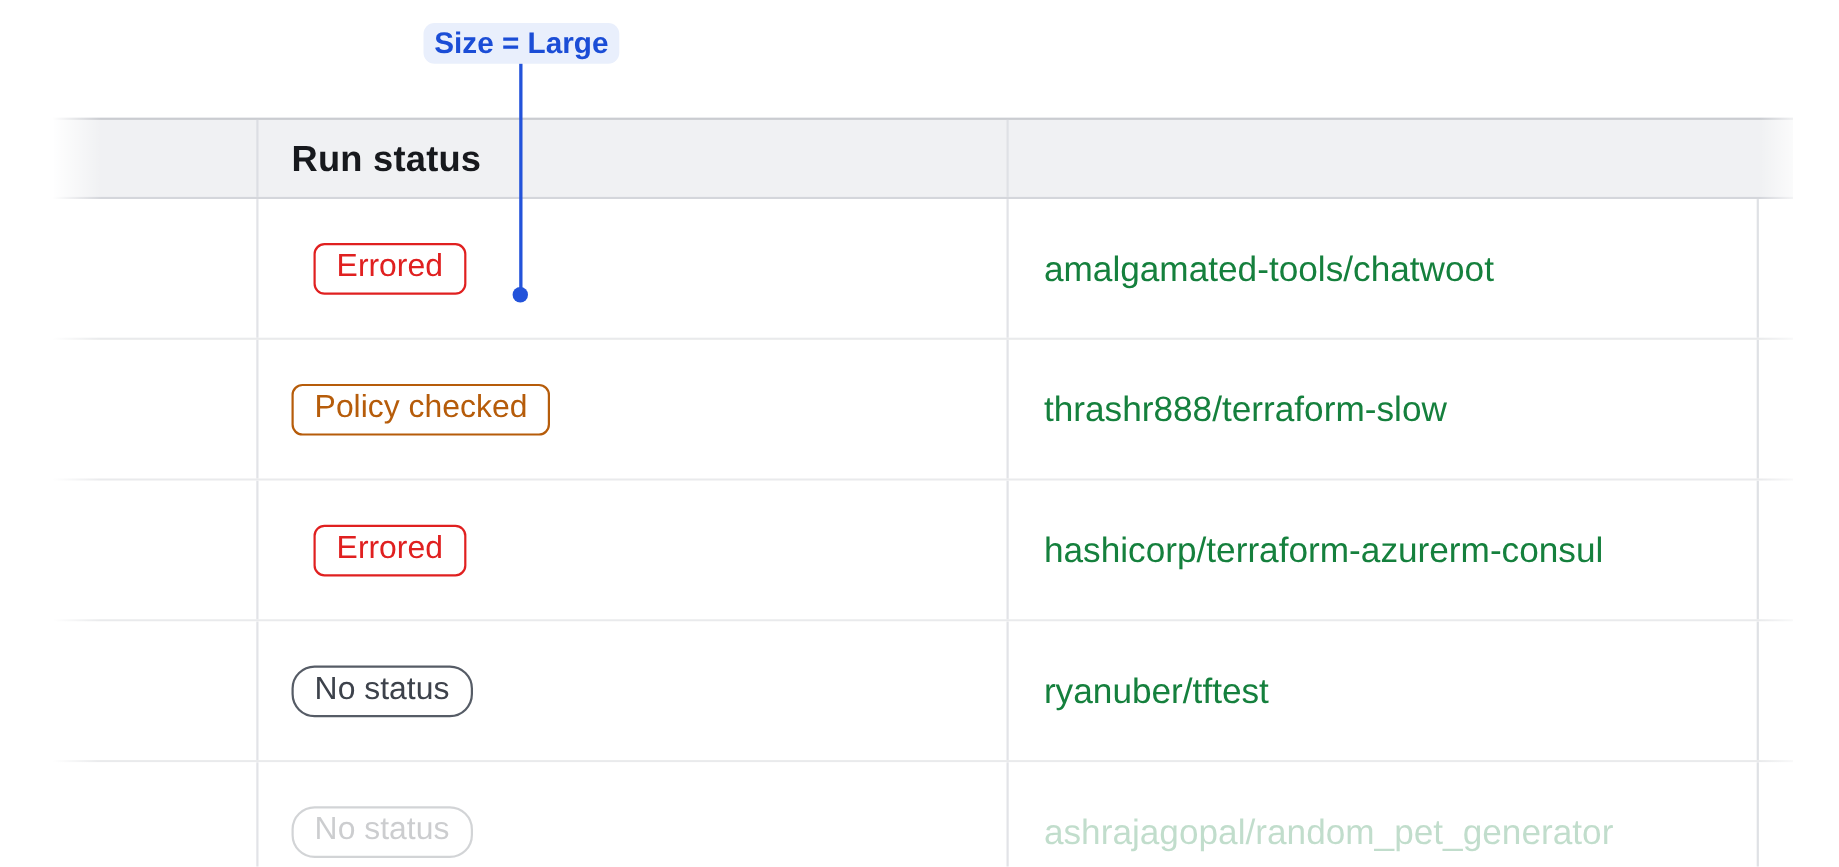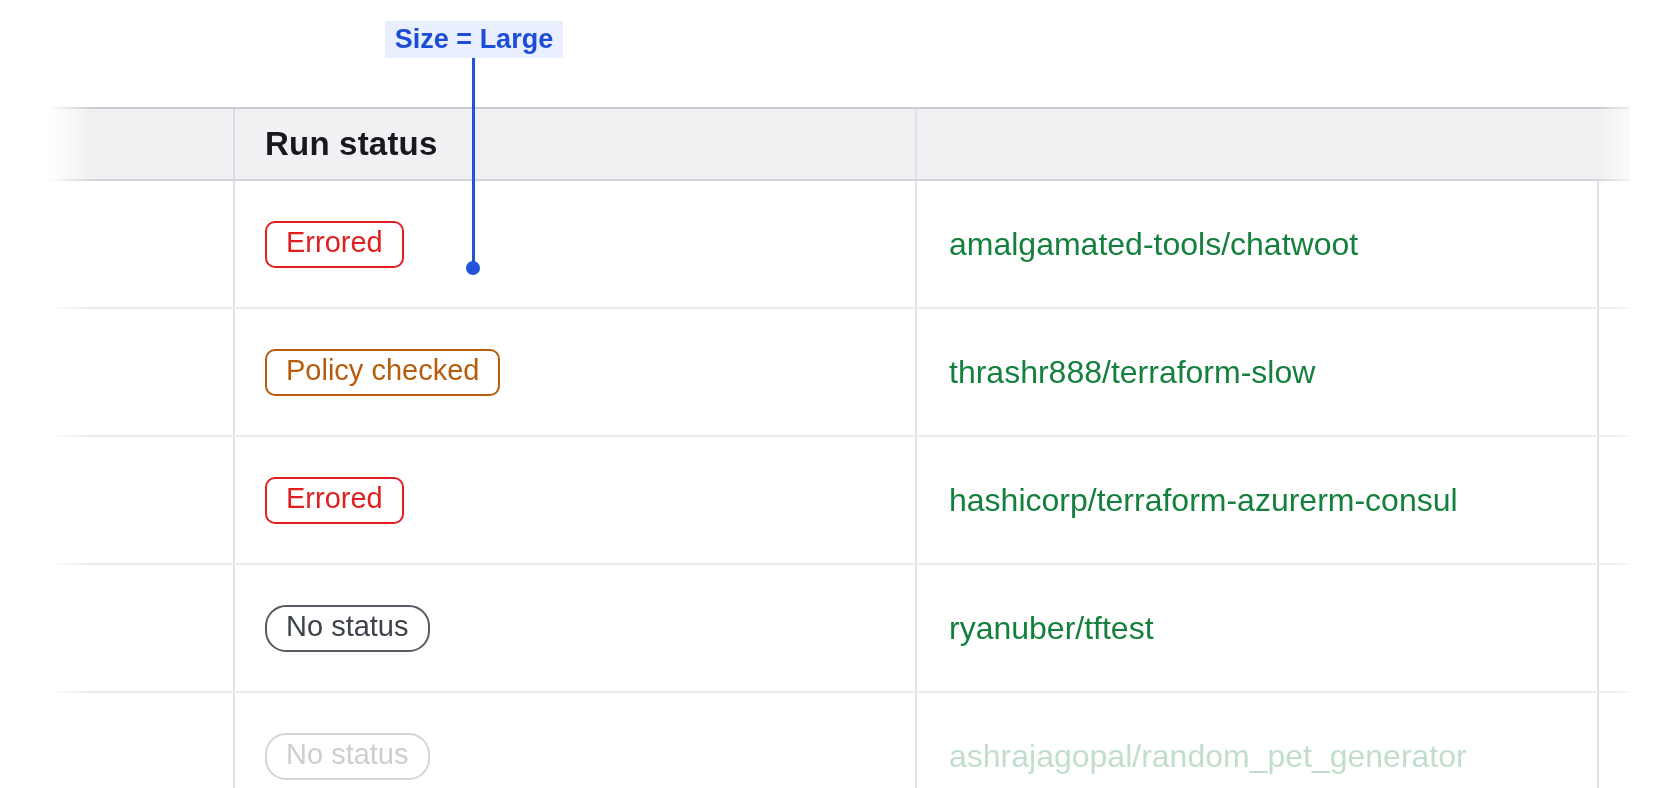--- a/index.html
+++ b/index.html
@@ -52,21 +52,21 @@
     display: inline-flex;
     align-items: center;
     height: 47px;
     padding: 0 19px 3px 19px;
     border: 2.5px solid;
     border-radius: 10px;
     font-size: 29px;
     font-weight: 500;
     white-space: nowrap;
   }
-  .badge.errored       { color: #e02020; border-color: #e02020; }
+  .badge.errored       { color: #e02020; border-color: #e02020; margin-left: 20px; }
   .badge.policy-checked{ color: #b65c0a; border-color: #b65c0a; }
   .badge.no-status     { color: #3d424b; border-color: #565c66; border-radius: 21px; }
 
   .repo {
     font-size: 32px;
     color: #15803d;
     white-space: nowrap;
   }
 
   .row.faded .badge, .row.faded .repo { opacity: 0.26; }
@@ -88,21 +88,21 @@
     z-index: 5;
     pointer-events: none;
   }
 
   
   .anno-pill {
     position: absolute;
     left: 385px; top: 21px;
     width: 178px; height: 37px;
     background: #e9effc;
-    border-radius: 0;
+    border-radius: 10px;
     display: flex;
     align-items: center;
     justify-content: center;
     font-size: 27px;
     font-weight: 600;
     color: #1b4dd6;
     z-index: 10;
   }
   .anno-line {
     position: absolute;

